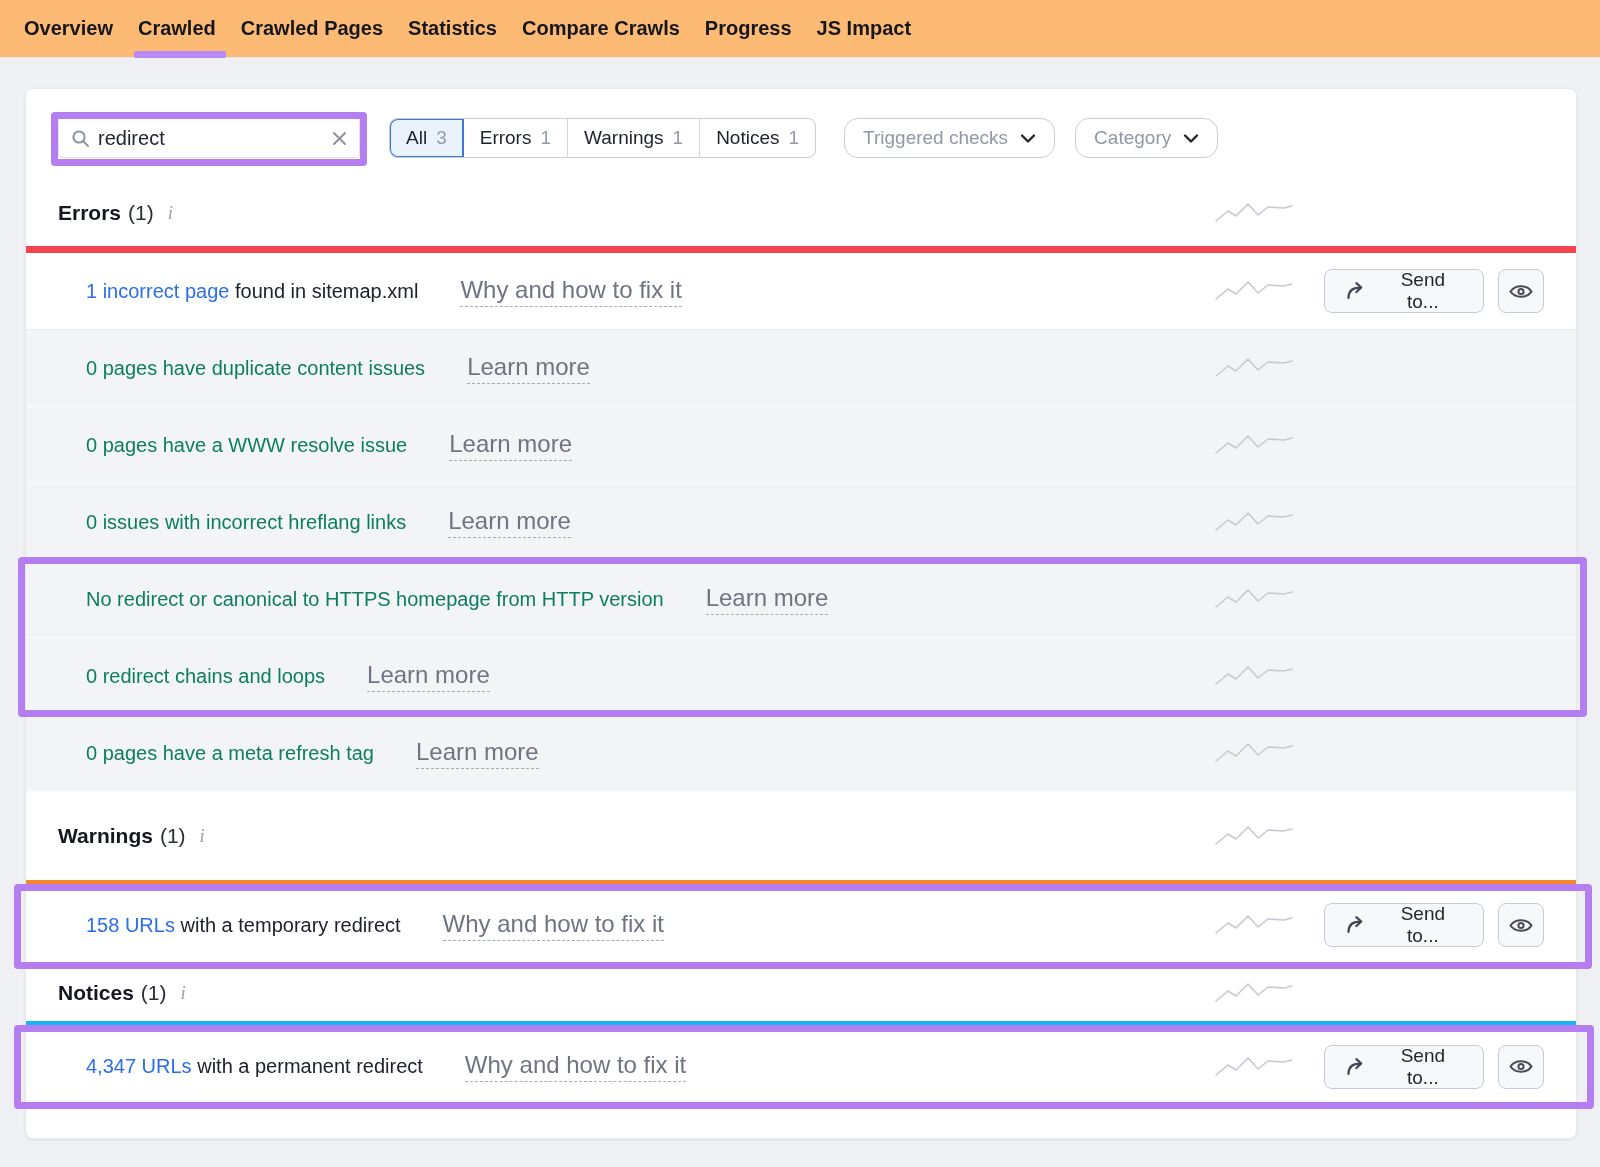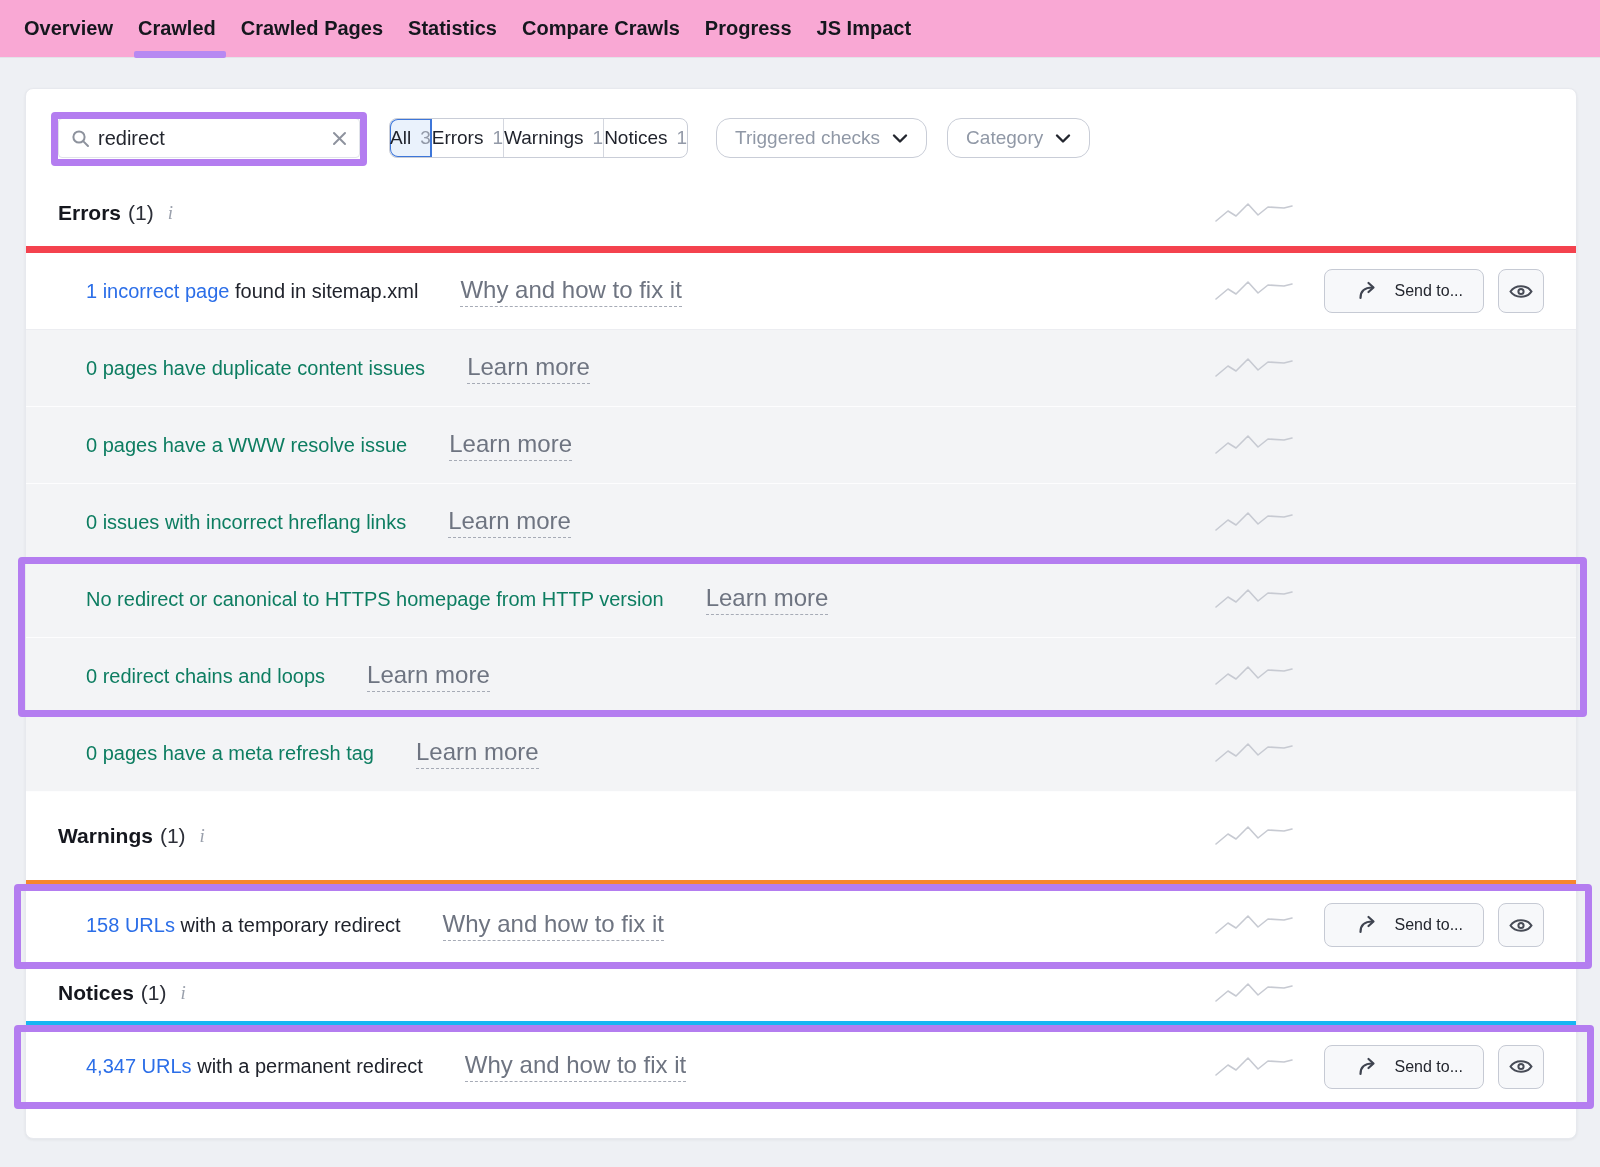--- a/index.html
+++ b/index.html
@@ -7,21 +7,21 @@
   body {
     font-family:"Liberation Sans","DejaVu Sans",sans-serif;
     background:#eef0f4;
     position:relative;
     overflow:hidden;
     color:#20242e;
   }
   
   .topnav {
     position:absolute; left:0; top:0; width:1600px; height:58px;
-    background:#f9a8d4; border-bottom:1px solid #e2e4e9;
+    background:#fdba74; border-bottom:1px solid #e2e4e9;
     display:flex; align-items:center; padding-left:24px;
   }
   .tab {
     position:relative; height:58px; display:flex; align-items:center;
     margin-right:25px; font-size:20px; font-weight:700; color:#15171e;
     cursor:pointer; white-space:nowrap;
   }
   .tab.active::after {
     content:""; position:absolute; left:-4px; right:-10px; bottom:0;
     height:7px; background:#b789f2; border-radius:2px;
@@ -45,21 +45,21 @@
   }
   .search-box input {
     border:none; outline:none; flex:1; font-size:20px; color:#23262e;
     font-family:inherit; min-width:0; padding:0 8px; background:transparent;
   }
   .segments {
     display:flex; height:40px; border:1px solid #c9cdd7; border-radius:8px;
     margin-right:28px; background:#fff;
   }
   .segment {
-    display:flex; align-items:center; padding:0 0; font-size:19px;
+    display:flex; align-items:center; padding:0 16px; font-size:19px;
     border-right:1px solid #d4d7df; cursor:pointer; white-space:nowrap;
   }
   .segment:last-child { border-right:none; }
   .segment .seg-label { color:#1e212a; }
   .segment .seg-count { color:#939aa8; margin-left:9px; }
   .segment.active {
     background:#eaf2fc; border-radius:8px 0 0 8px;
     box-shadow:0 0 0 1px #3d76d9 inset; border-right-color:#3d76d9;
   }
   .dropdown {
@@ -107,21 +107,21 @@
   .action {
     font-size:24px; color:#6e7481; margin-left:42px; cursor:pointer;
     text-decoration:none; border-bottom:1px dashed #a6abb6;
     padding-bottom:2px; white-space:nowrap;
   }
   .btn {
     height:44px; background:#f7f8fa; border:1px solid #c6cad4;
     border-radius:8px; display:flex; align-items:center; cursor:pointer;
     font-family:inherit;
   }
-  .btn-send { padding:0 20px; font-size:16px; color:#23262e; gap:16px; width:160px; justify-content:flex-end; }
+  .btn-send { padding:0 20px; font-size:19px; color:#23262e; gap:16px; width:160px; justify-content:flex-end; }
   .btn-eye { width:46px; justify-content:center; }
   
   .annot {
     position:absolute; border:7px solid #b47df0; border-radius:4px;
     pointer-events:none; background:transparent; z-index:5;
   }
   .annot-search  { left:51px;  top:112px;  width:316px;  height:54px;  }
   .annot-errors  { left:18px;  top:557px;  width:1569px; height:160px; }
   .annot-warning { left:14px;  top:884px;  width:1578px; height:85px;  }
   .annot-notice  { left:14px;  top:1025px; width:1580px; height:84px;  }

